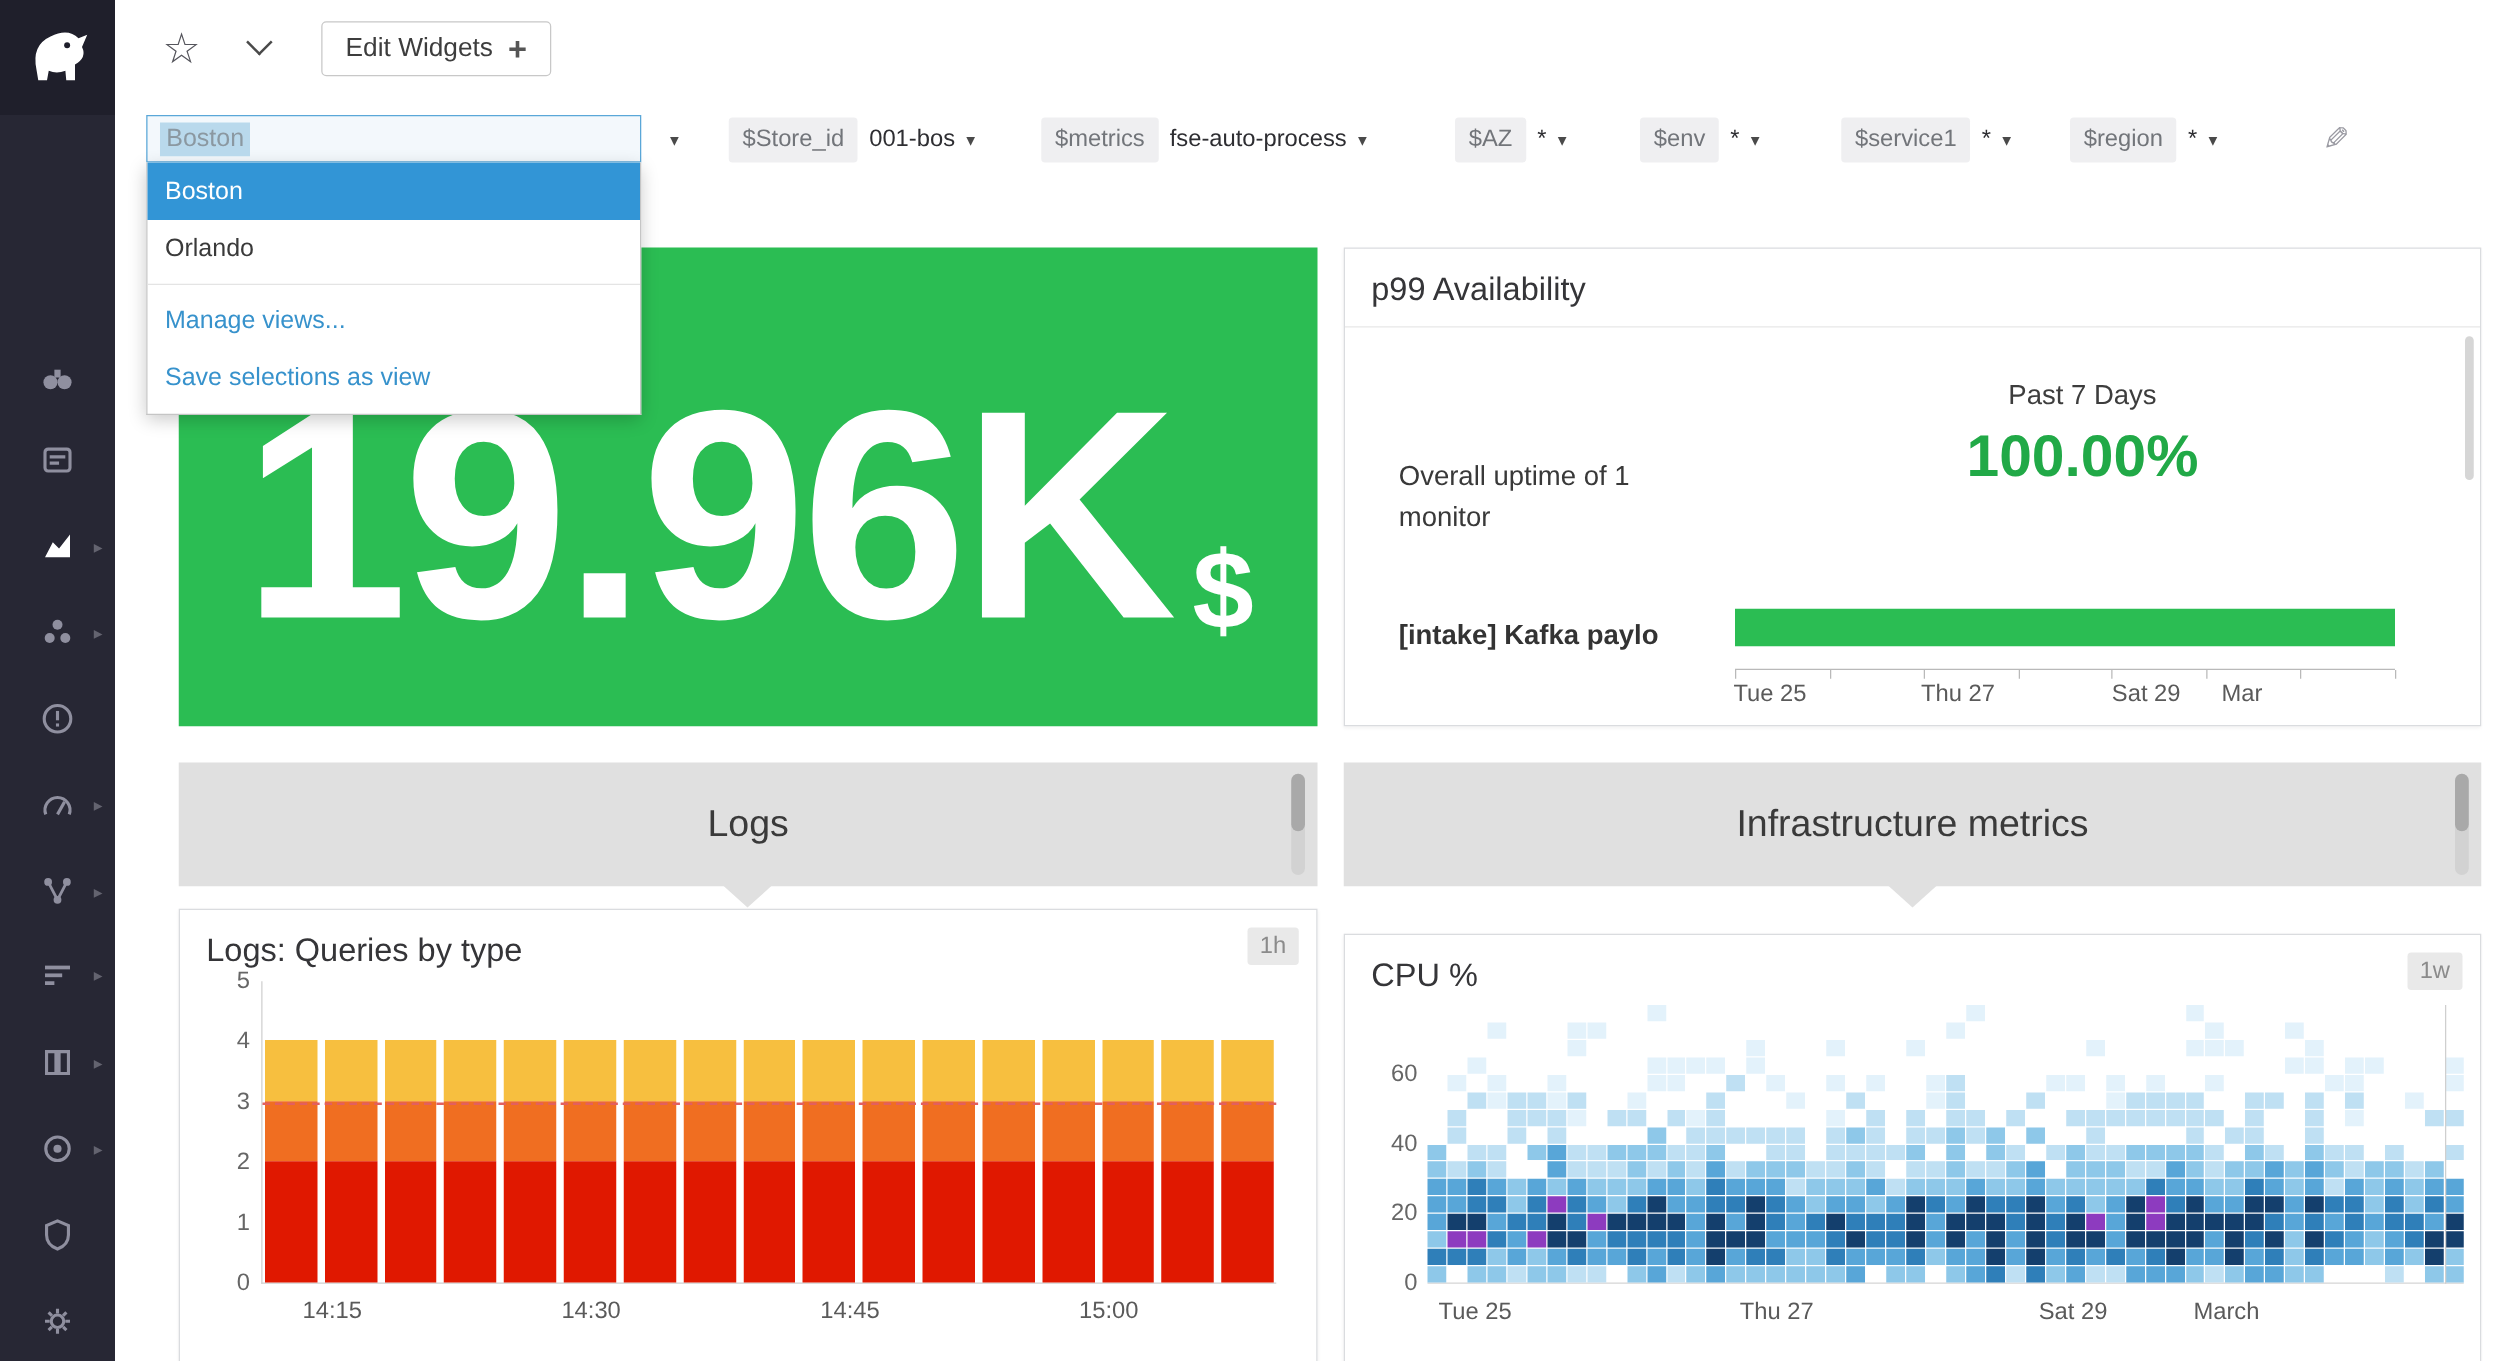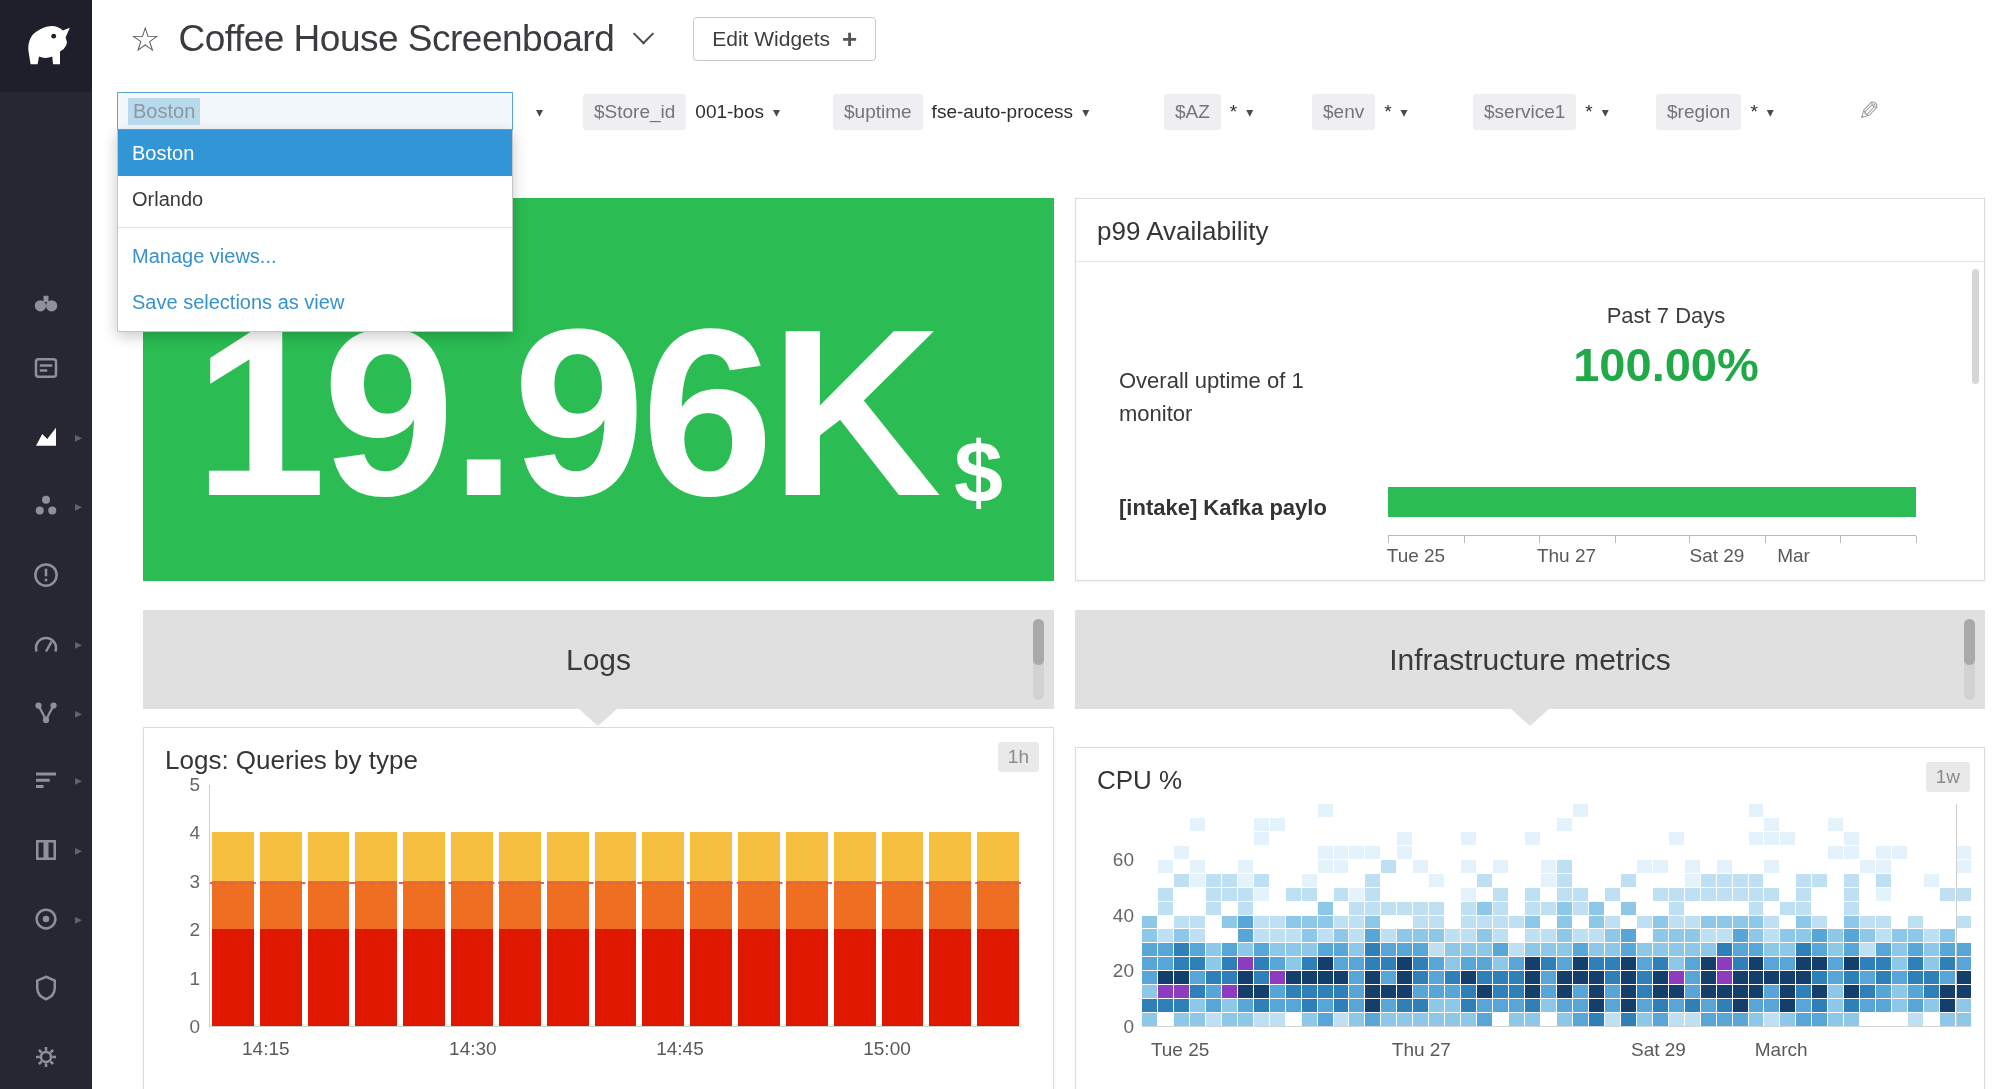--- a/index.html
+++ b/index.html
@@ -195,38 +195,37 @@
             <path d="M12 4v3M12 17v3M4 12h3M17 12h3M6.3 6.3l2.1 2.1M15.6 15.6l2.1 2.1M17.7 6.3l-2.1 2.1M8.4 15.6l-2.1 2.1" stroke="currentColor" stroke-width="2"></path>
           </svg>
         </div>
       </nav>
   </aside>
 
   <div class="main">
 
     <header class="topbar">
       <span class="star">☆</span>
-      <h1 class="board-title">Coffee House Screenboard</h1>
       <span class="title-chev"></span>
       <button class="edit-widgets">
         <span>Edit Widgets</span>
         <span class="plus">+</span>
       </button>
     </header>
 
     <div class="tv-row" id="tv-row">
       <span class="tv-chev first" style="left:444px">▾</span>
       <span class="pencil">✎</span>
     <div class="tvar" style="left: 491px;">
           <span class="tvar-label">$Store_id</span>
           <span class="tvar-value">001-bos</span>
           <span class="tv-chev">▾</span>
         </div>
         <div class="tvar" style="left: 741px;">
-          <span class="tvar-label">$uptime</span>
+          <span class="tvar-label">$metrics</span>
           <span class="tvar-value">fse-auto-process</span>
           <span class="tv-chev">▾</span>
         </div>
         <div class="tvar" style="left: 1072px;">
           <span class="tvar-label">$AZ</span>
           <span class="tvar-value">*</span>
           <span class="tv-chev">▾</span>
         </div>
         <div class="tvar" style="left: 1220px;">
           <span class="tvar-label">$env</span>

